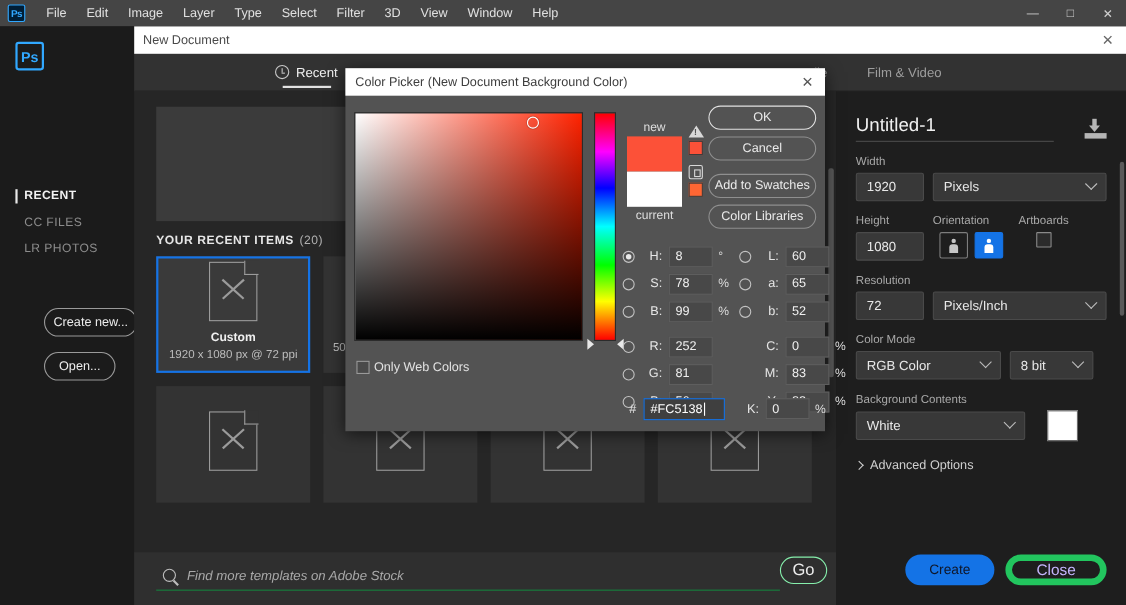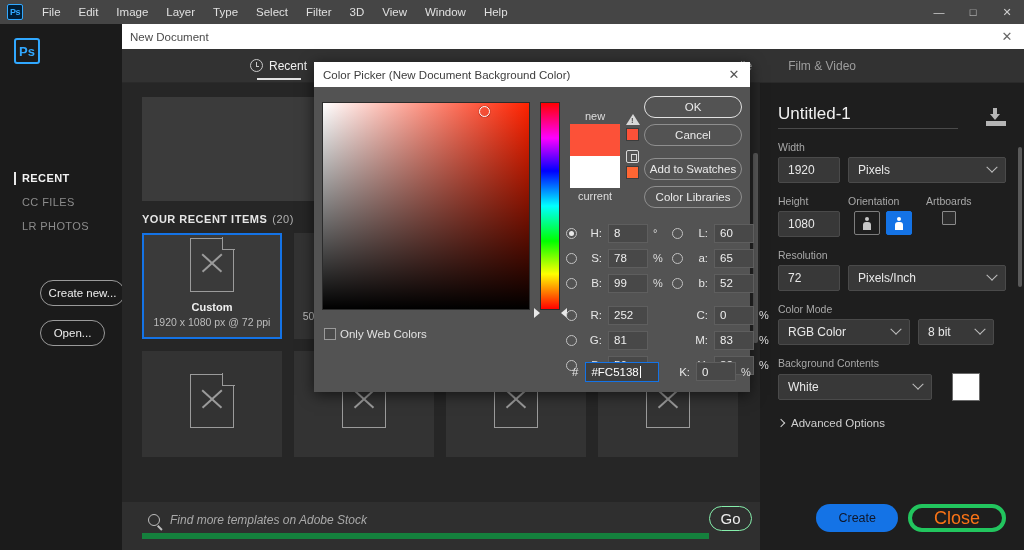--- a/index.html
+++ b/index.html
@@ -144,21 +144,21 @@
   .doc-icon .x2 { transform: rotate(-42deg); }
   .card-name { font-size: 11px; font-weight: bold; color: #f0f0f0; margin-top: 9px; }
   .card-meta { font-size: 10.5px; color: #bcbcbc; margin-top: 3px; }
 
   .stock-bar {
     position: absolute; bottom: 0; left: 0; width: 640px; height: 48px;
     background: #2f2f2f; display: flex; align-items: center; padding-left: 20px;
   }
   .stock-inner {
     width: 580px; display: flex; align-items: center; gap: 10px;
-    border-bottom: 6px solid #15803d; padding-bottom: 6px;
+    border-bottom: 1px solid #15803d; padding-bottom: 6px;
   }
   .search-icon {
     width: 12px; height: 12px; border: 1.5px solid #bdbdbd; border-radius: 50%;
     position: relative; flex: none; margin-left: 6px;
   }
   .search-icon::after {
     content:""; position:absolute; right:-4px; bottom:-3px;
     width:6px; height:1.5px; background:#bdbdbd; transform: rotate(45deg);
   }
   .stock-placeholder { font-size: 12px; color: #a9a9a9; font-style: italic; flex: 1; }
@@ -223,23 +223,23 @@
   .adv-options { margin-top: 16px; display: flex; align-items: center; gap: 7px; font-size: 11.5px; color: #cfcfcf; }
   .adv-arrow { width: 6px; height: 6px; border-right: 1.4px solid #cfcfcf; border-bottom: 1.4px solid #cfcfcf; transform: rotate(-45deg); }
 
   .footer-btns { position: absolute; bottom: 18px; right: 18px; display: flex; gap: 10px; }
   .btn-primary {
     background: #1473e6; color: #0f172a; border-radius: 14px;
     height: 28px; padding: 0 22px; display: flex; align-items: center;
     justify-content: center; font-size: 12.5px;
   }
   .btn-outline {
-    border: 4px solid #22c55e; color: #f97316; border-radius: 14px;
+    border: 6px solid #22c55e; color: #c4b5fd; border-radius: 14px;
     height: 28px; padding: 0 22px; display: flex; align-items: center;
-    justify-content: center; font-size: 18px;
+    justify-content: center; font-size: 14px;
   }
   .panel-scrollbar {
     position: absolute; right: 2px; top: 64px; width: 4px; height: 140px;
     background: #5a5a5a; border-radius: 2px;
   }
   .body-scrollbar {
     position: absolute; right: 266px; top: 70px; width: 5px; height: 190px;
     background: #5a5a5a; border-radius: 2px;
   }
 

